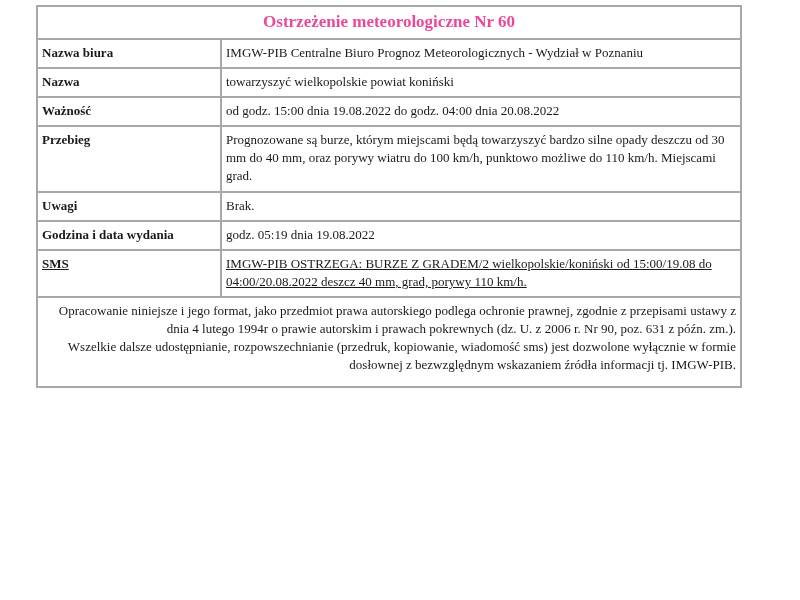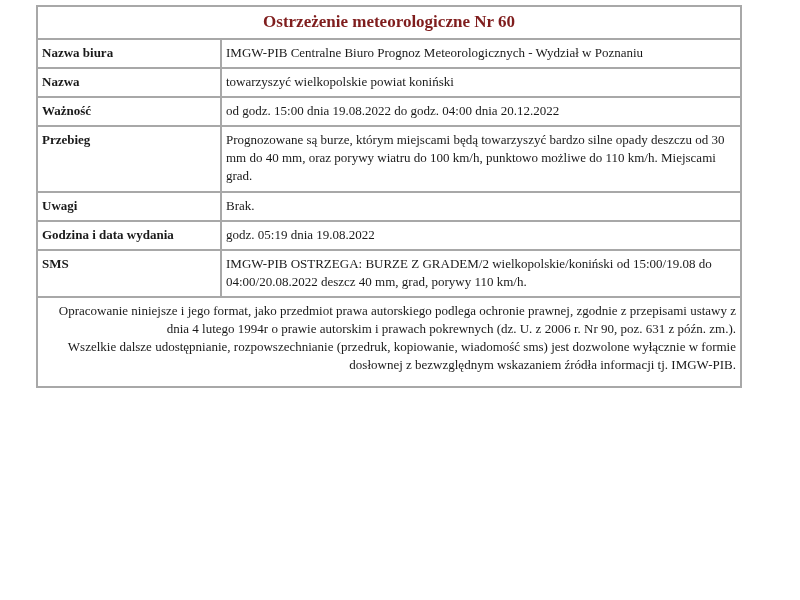--- a/index.html
+++ b/index.html
@@ -4,49 +4,49 @@
 <style>
   html, body { margin: 0; padding: 0; background: #ffffff; }
   body { width: 800px; height: 600px; position: relative; overflow: hidden;
          font-family: "Liberation Serif", "DejaVu Serif", serif; color: #1a1a1a; }
   .warn {
     position: absolute; left: 36px; top: 5px; width: 706px;
     border-collapse: collapse; border: 2px solid #9a9a9a;
     font-size: 13px; line-height: 18px;
   }
   .warn td { border: 2px solid #a8a8a8; padding: 4px 0 5px 4px; vertical-align: top; }
-  .warn td.title { text-align: center; color: #7f1d1d; font-weight: bold; font-size: 17px;
+  .warn td.title { text-align: center; color: #ec4899; font-weight: bold; font-size: 17px;
                    padding: 6px 4px 7px 4px; }
   .warn td.lbl { width: 178px; font-weight: bold; }
   .warn td.val { }
   .warn td.footer { padding: 4px 4px 12px 4px; text-align: right; }
   .r-przebieg td { height: 55px; }
   .r-prawdop td { height: 37px; }
-  .r-sms td { height: 35px; }
+  .r-sms td { height: 35px; text-decoration: underline; }
   b { font-weight: normal; }
 </style>
 </head>
 <body>
 
 <table class="warn">
   <tbody>
       <tr>
     <td class="title" colspan="2">Ostrzeżenie meteorologiczne Nr 60</td>
   </tr>
   <tr>
     <td class="lbl">Nazwa biura</td>
     <td class="val">IMGW-PIB Centralne Biuro Prognoz Meteorologicznych - Wydział w Poznaniu</td>
   </tr>
   <tr>
     <td class="lbl">Nazwa</td>
     <td class="val"><span>towarzyszyć wielkopolskie </span><b>powiat koniński</b></td>
   </tr>
   <tr>
     <td class="lbl">Ważność</td>
-    <td class="val">od godz. 15:00 dnia 19.08.2022 do godz. 04:00 dnia 20.12.2022</td>
+    <td class="val">od godz. 15:00 dnia 19.08.2022 do godz. 04:00 dnia 20.08.2022</td>
   </tr>
   <tr class="r-przebieg">
     <td class="lbl">Przebieg</td>
     <td class="val">Prognozowane są burze, którym miejscami będą towarzyszyć bardzo silne opady deszczu od 30 mm do 40 mm, oraz porywy wiatru do 100 km/h, punktowo możliwe do 110 km/h. Miejscami grad.</td>
   </tr>
   <tr>
     <td class="lbl">Uwagi</td>
     <td class="val">Brak.</td>
   </tr>
   <tr>

